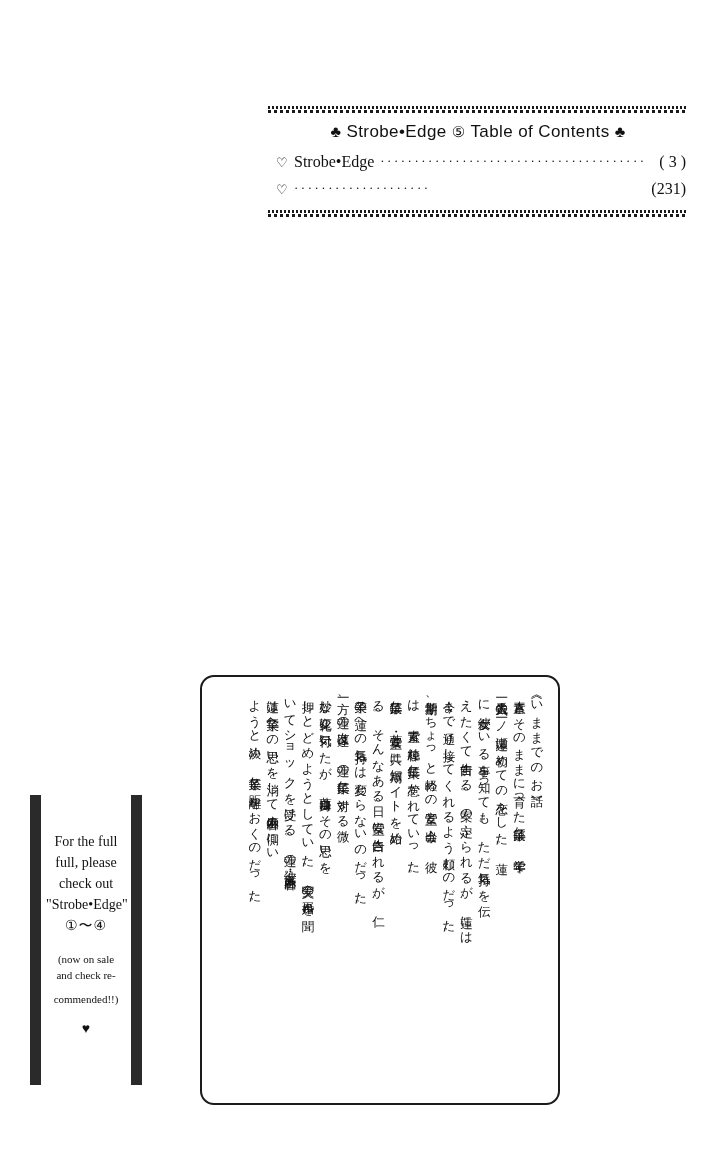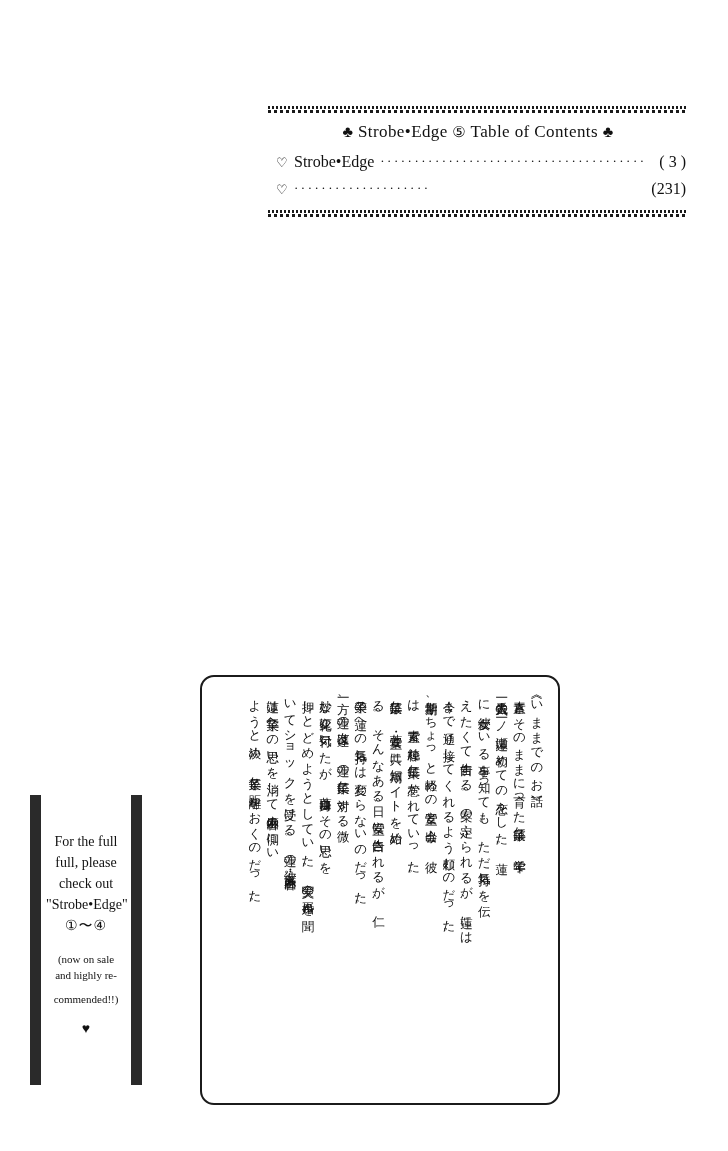--- a/index.html
+++ b/index.html
@@ -36,21 +36,21 @@
     background-size: 100% 3px, 100% 3px;
     background-position: 0 0, 0 4px;
     background-repeat: no-repeat;
   }
   .toc-title {
     text-align: center;
     font-size: 17px;
     letter-spacing: 0.4px;
     padding: 9px 0 2px 0;
     white-space: nowrap;
-    font-family: Liberation Serif, serif;
+    font-family: Liberation Sans, sans-serif;
   }
   .toc-title .suit { font-size: 16px; }
   .toc-title .circnum {
     display: inline-block;
     font-size: 15px;
   }
   .toc-line {
     display: flex;
     align-items: baseline;
     font-size: 16px;
@@ -208,17 +208,17 @@
 <div class="leftnote">
   <div class="bar left"></div>
   <div class="bar right"></div>
   <div class="leftnote-text">
     <div>For the full</div>
     <div>full, please</div>
     <div>check out</div>
     <div>"Strobe•Edge"</div>
     <div class="nums">①〜④</div>
     <div class="small">(now on sale</div>
-    <div class="small" style="margin-top:0">and highly re-</div>
+    <div class="small" style="margin-top:0">and check re-</div>
     <div class="small" style="margin-top:8px">commended!!)</div>
     <div class="leftnote-heart">♥</div>
   </div>
 </div>
 
 </body></html>

